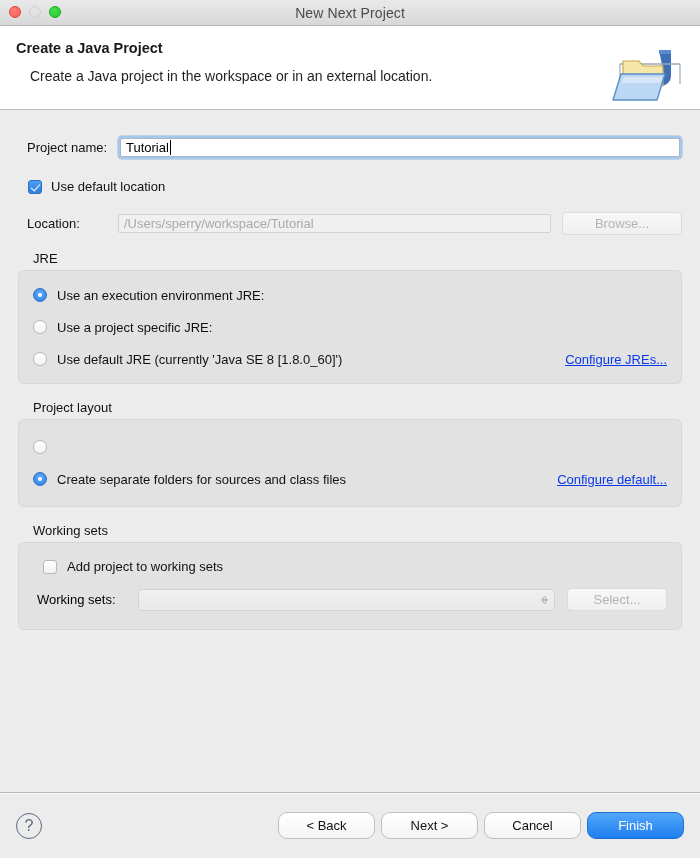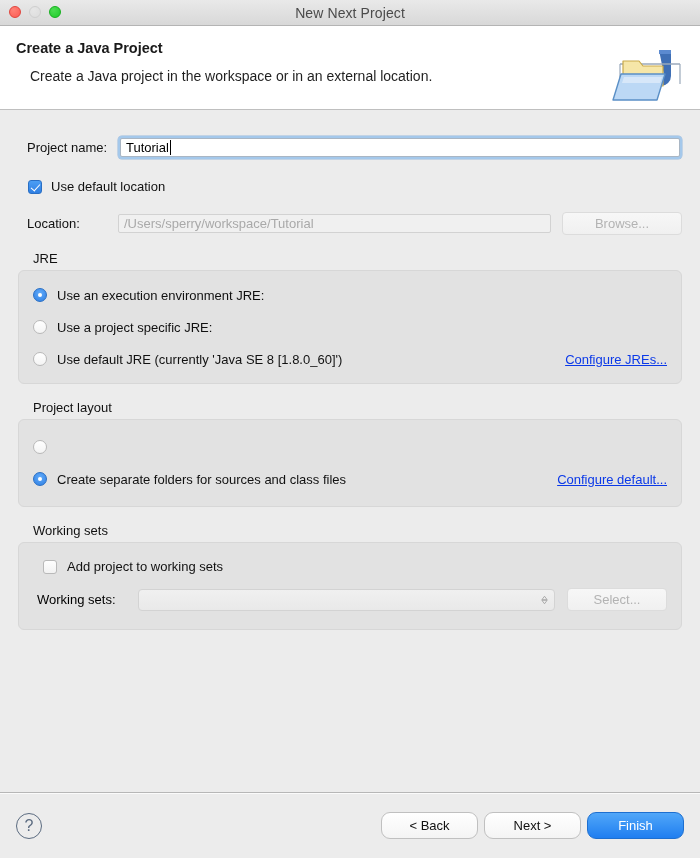--- a/index.html
+++ b/index.html
@@ -500,16 +500,17 @@
       </div>
     </div>
 
   </div>
 
   <div class="footer">
     <div class="help-btn">?</div>
     <div class="footer-spacer"></div>
     <div class="fbtn">&lt; Back</div>
     <div class="fbtn">Next &gt;</div>
+    <div class="fbtn">Cancel</div>
     <div class="fbtn primary">Finish</div>
   </div>
 
 </div>
 
 </body></html>

